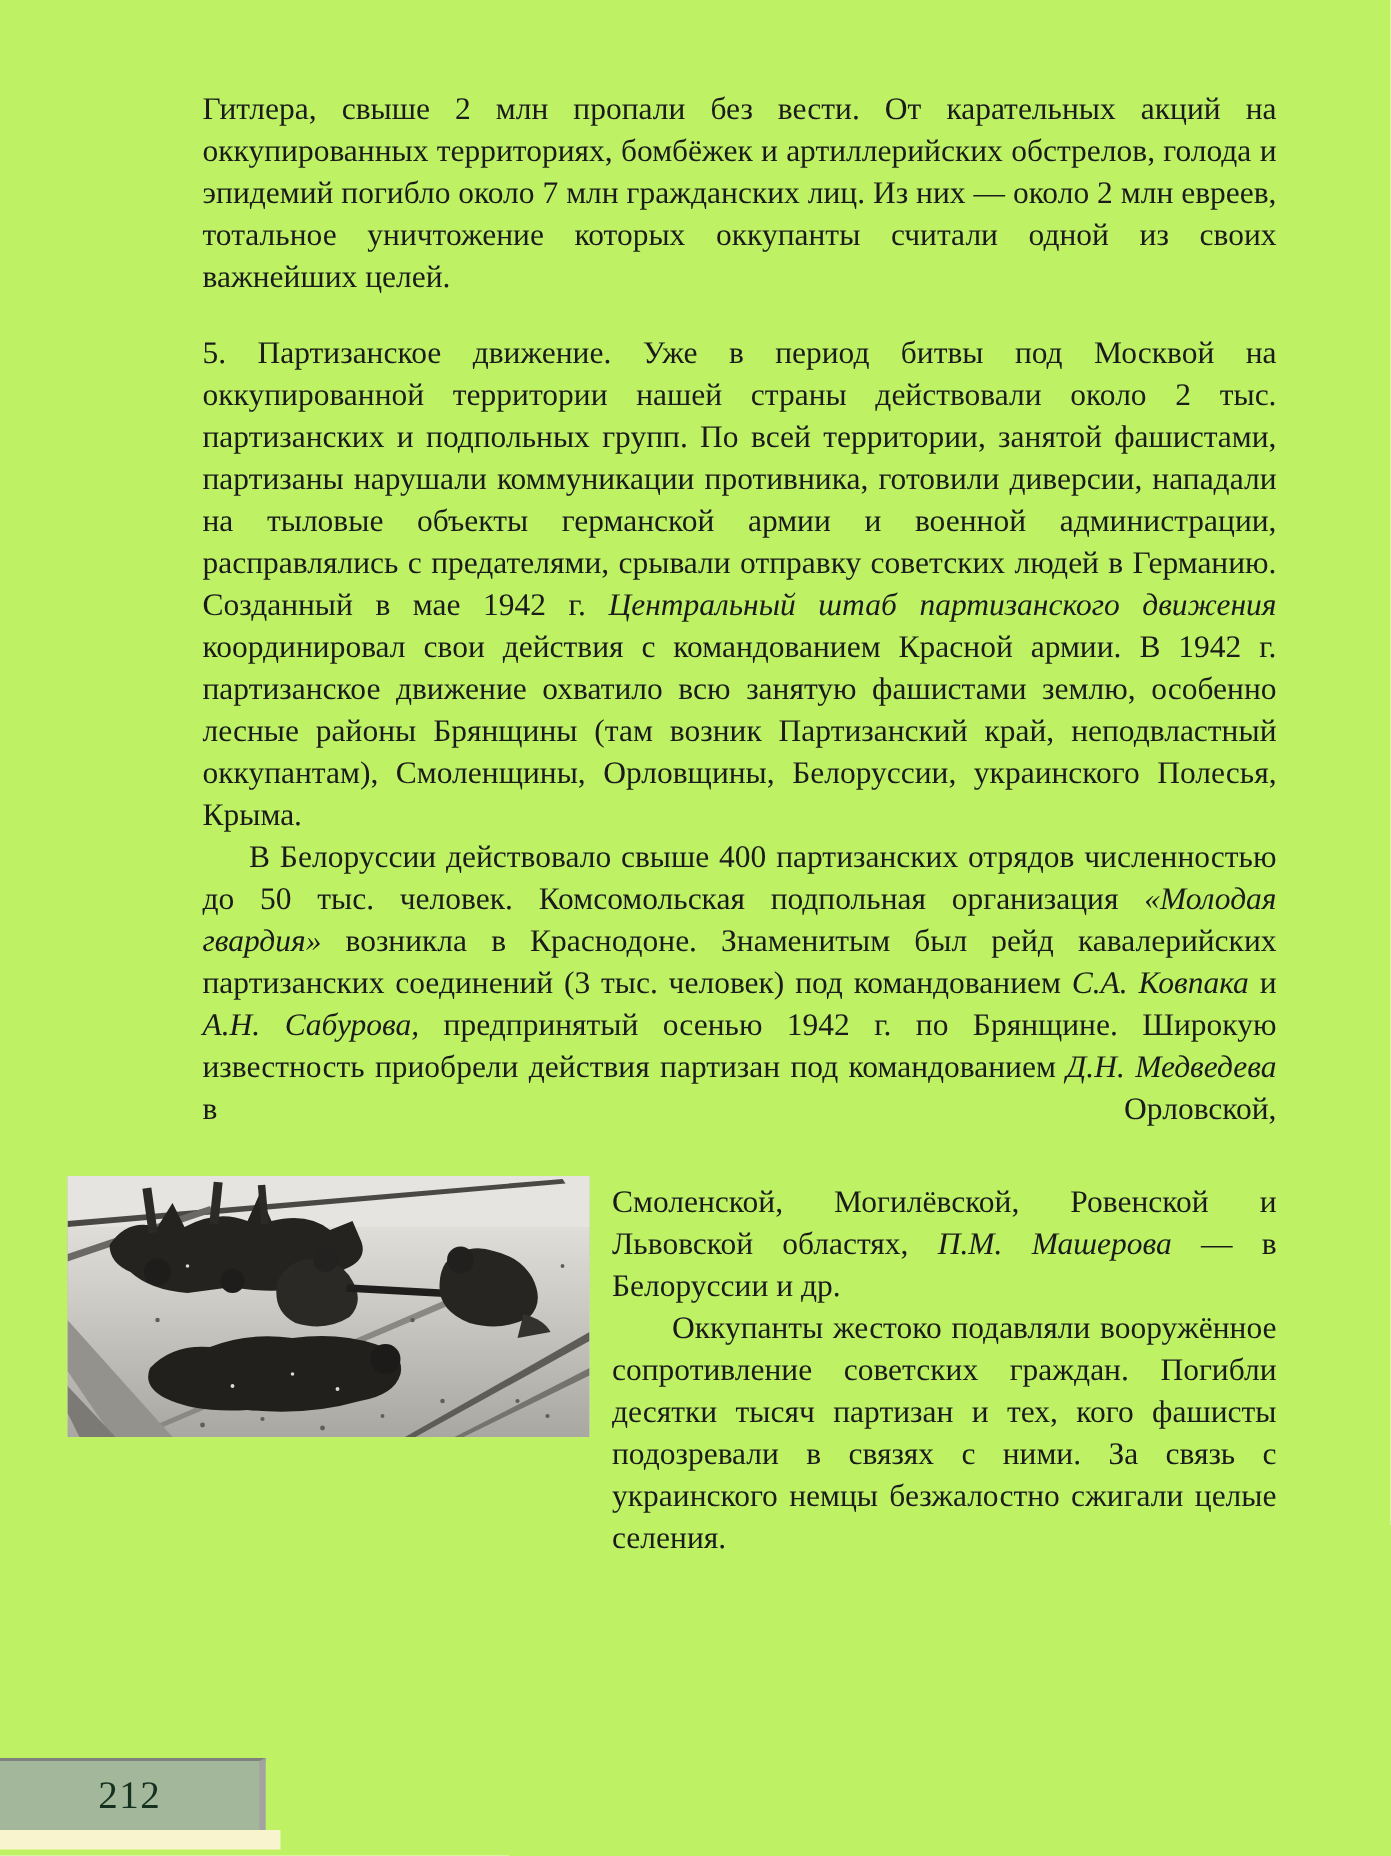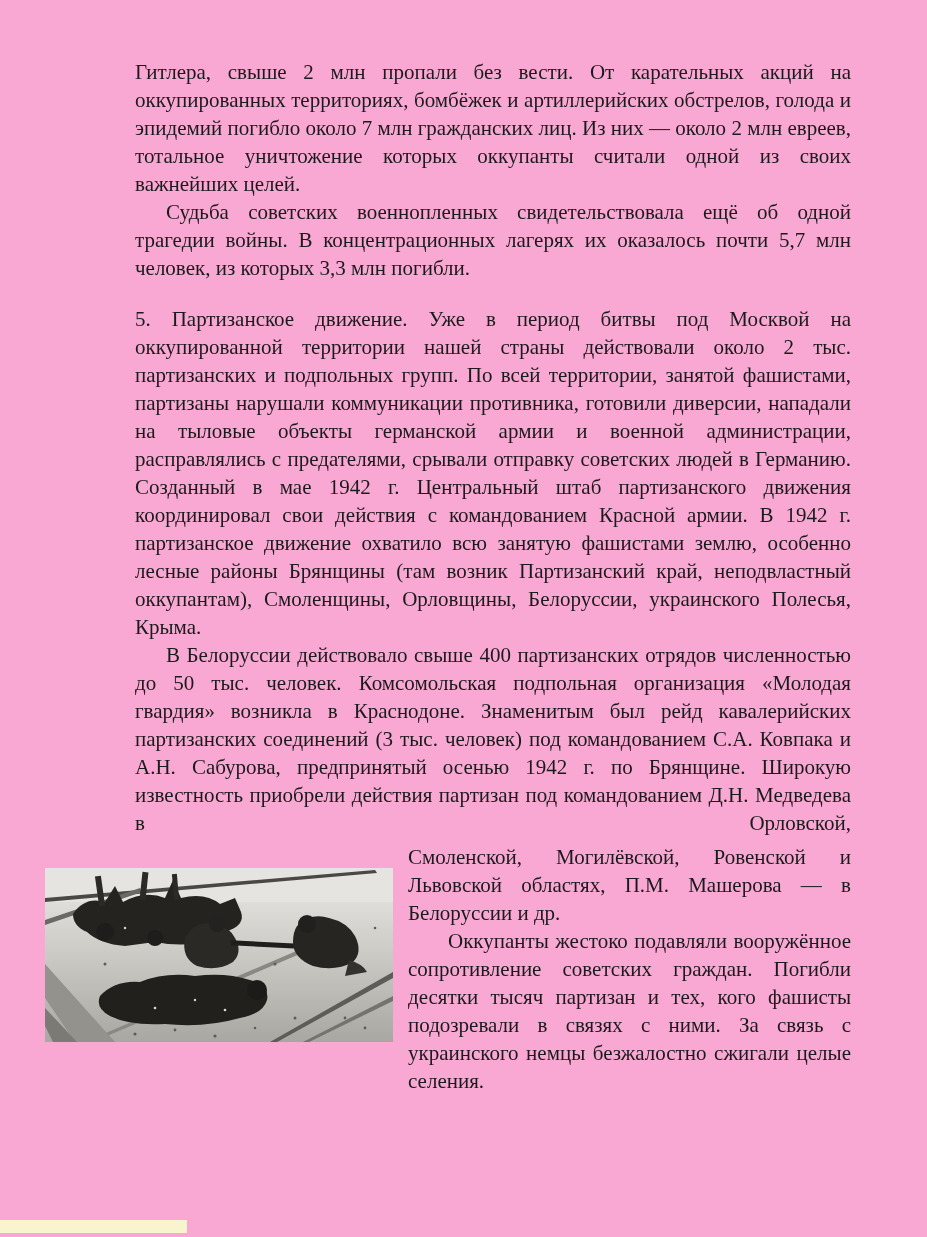--- a/index.html
+++ b/index.html
@@ -4,43 +4,43 @@
 <style>
   html,body{margin:0;padding:0;}
   body{
     width:927px;height:1237px;
     background:#fdfdfc;
     font-family:"Liberation Serif", serif;
     color:#1b1b1b;
     overflow:hidden;
     position:relative;
   }
-  .page{position:relative;width:927px;height:1237px;background:#f9a8d4;}
+  .page{position:relative;width:927px;height:1237px;background:#bef264;}
 
   
   .content{
     position:absolute;left:45px;top:58px;width:806px;
   }
   .main-text{margin-left:90px;width:716px;}
   .para{
     margin:0;
     font-size:21px;line-height:28px;
     text-align:justify;
     color:#1b1b1b;
   }
   .para.indent{text-indent:31px;}
   .para.section-gap{margin-top:23px;}
   .para.justify-last{text-align-last:justify;}
   .bold{font-weight:normal;}
-  .italic{}
+  .italic{font-style:italic;}
 
   
   .split-row{display:flex;margin-top:6px;align-items:flex-start;}
   .figure-col{width:363px;flex:0 0 363px;}
-  .wrap-col{width:443px;flex:0 0 443px;}
+  .wrap-col{width:443px;flex:0 0 443px;margin-top:28px;}
   .wrap-col .para{font-size:21px;line-height:28px;}
   .wrap-col .para.indent{text-indent:40px;}
 
   .figure-caption{
     margin-top:20px;
     width:285px;
     font-family:"Liberation Sans", sans-serif;
     font-size:19px;line-height:26px;
     color:#474747;
     text-align:left;
@@ -76,21 +76,20 @@
 </style>
 </head>
 <body>
 
 <div class="page">
 
   <div class="content">
 
     <div class="main-text" id="main-flow">
         <p class="para"><span>Гитлера, свыше 2 млн пропали без вести. От карательных акций на оккупированных территориях, бомбёжек и артиллерийских обстрелов, голода и эпидемий погибло около 7 млн гражданских лиц. Из них — около 2 млн евреев, тотальное уничтожение которых оккупанты считали одной из своих важнейших целей.</span></p>
-        <p class="para indent"><span>Судьба советских военнопленных свидетельствовала ещё об одной трагедии войны. В концентрационных лагерях их оказалось почти 5,7 млн человек, из которых 3,3 млн погибли.</span></p>
         <p class="para section-gap"><span class="bold">5. Партизанское движение.</span><span> Уже в период битвы под Москвой на оккупированной территории нашей страны действовали около 2 тыс. партизанских и подпольных групп. По всей территории, занятой фашистами, партизаны нарушали коммуникации противника, готовили диверсии, нападали на тыловые объекты германской армии и военной администрации, расправлялись с предателями, срывали отправку советских людей в Германию. Созданный в мае 1942 г. </span><span class="italic">Центральный штаб партизанского движения</span><span> координировал свои действия с командованием Красной армии. В 1942 г. партизанское движение охватило всю занятую фашистами землю, особенно лесные районы Брянщины (там возник Партизанский край, неподвластный оккупантам), Смоленщины, Орловщины, Белоруссии, украинского Полесья, Крыма.</span></p>
         <p class="para indent justify-last"><span>В Белоруссии действовало свыше 400 партизанских отрядов численностью до 50 тыс. человек. Комсомольская подпольная организация </span><span class="italic">«Молодая гвардия»</span><span> возникла в Краснодоне. Знаменитым был рейд кавалерийских партизанских соединений (3 тыс. человек) под командованием </span><span class="italic">С.А. Ковпака</span><span> и </span><span class="italic">А.Н. Сабурова,</span><span> предпринятый осенью 1942 г. по Брянщине. Широкую известность приобрели действия партизан под командованием </span><span class="italic">Д.Н. Медведева</span><span> в Орловской,</span></p>
       </div>
 
     <div class="split-row">
 
       <div class="figure-col">
 
         <div class="photo-frame">
           <svg width="348" height="174" viewBox="0 0 348 174">
@@ -158,14 +157,17 @@
       </div>
 
       <div class="wrap-col" id="wrap-flow">
           <p class="para"><span>Смоленской, Могилёвской, Ровенской и Львовской областях, </span><span class="italic">П.М. Машерова</span><span> — в Белоруссии и др.</span></p>
           <p class="para indent"><span>Оккупанты жестоко подавляли вооружённое сопротивление советских граждан. Погибли десятки тысяч партизан и тех, кого фашисты подозревали в связях с ними. За связь с украинского немцы безжалостно сжигали целые селения.</span></p>
         </div>
     </div>
   </div>
 
   <div class="footer-strip"></div>
+  <div class="pagenum-box">
+    <span class="pagenum">212</span>
+  </div>
 
 </div>
 
 </body></html>

